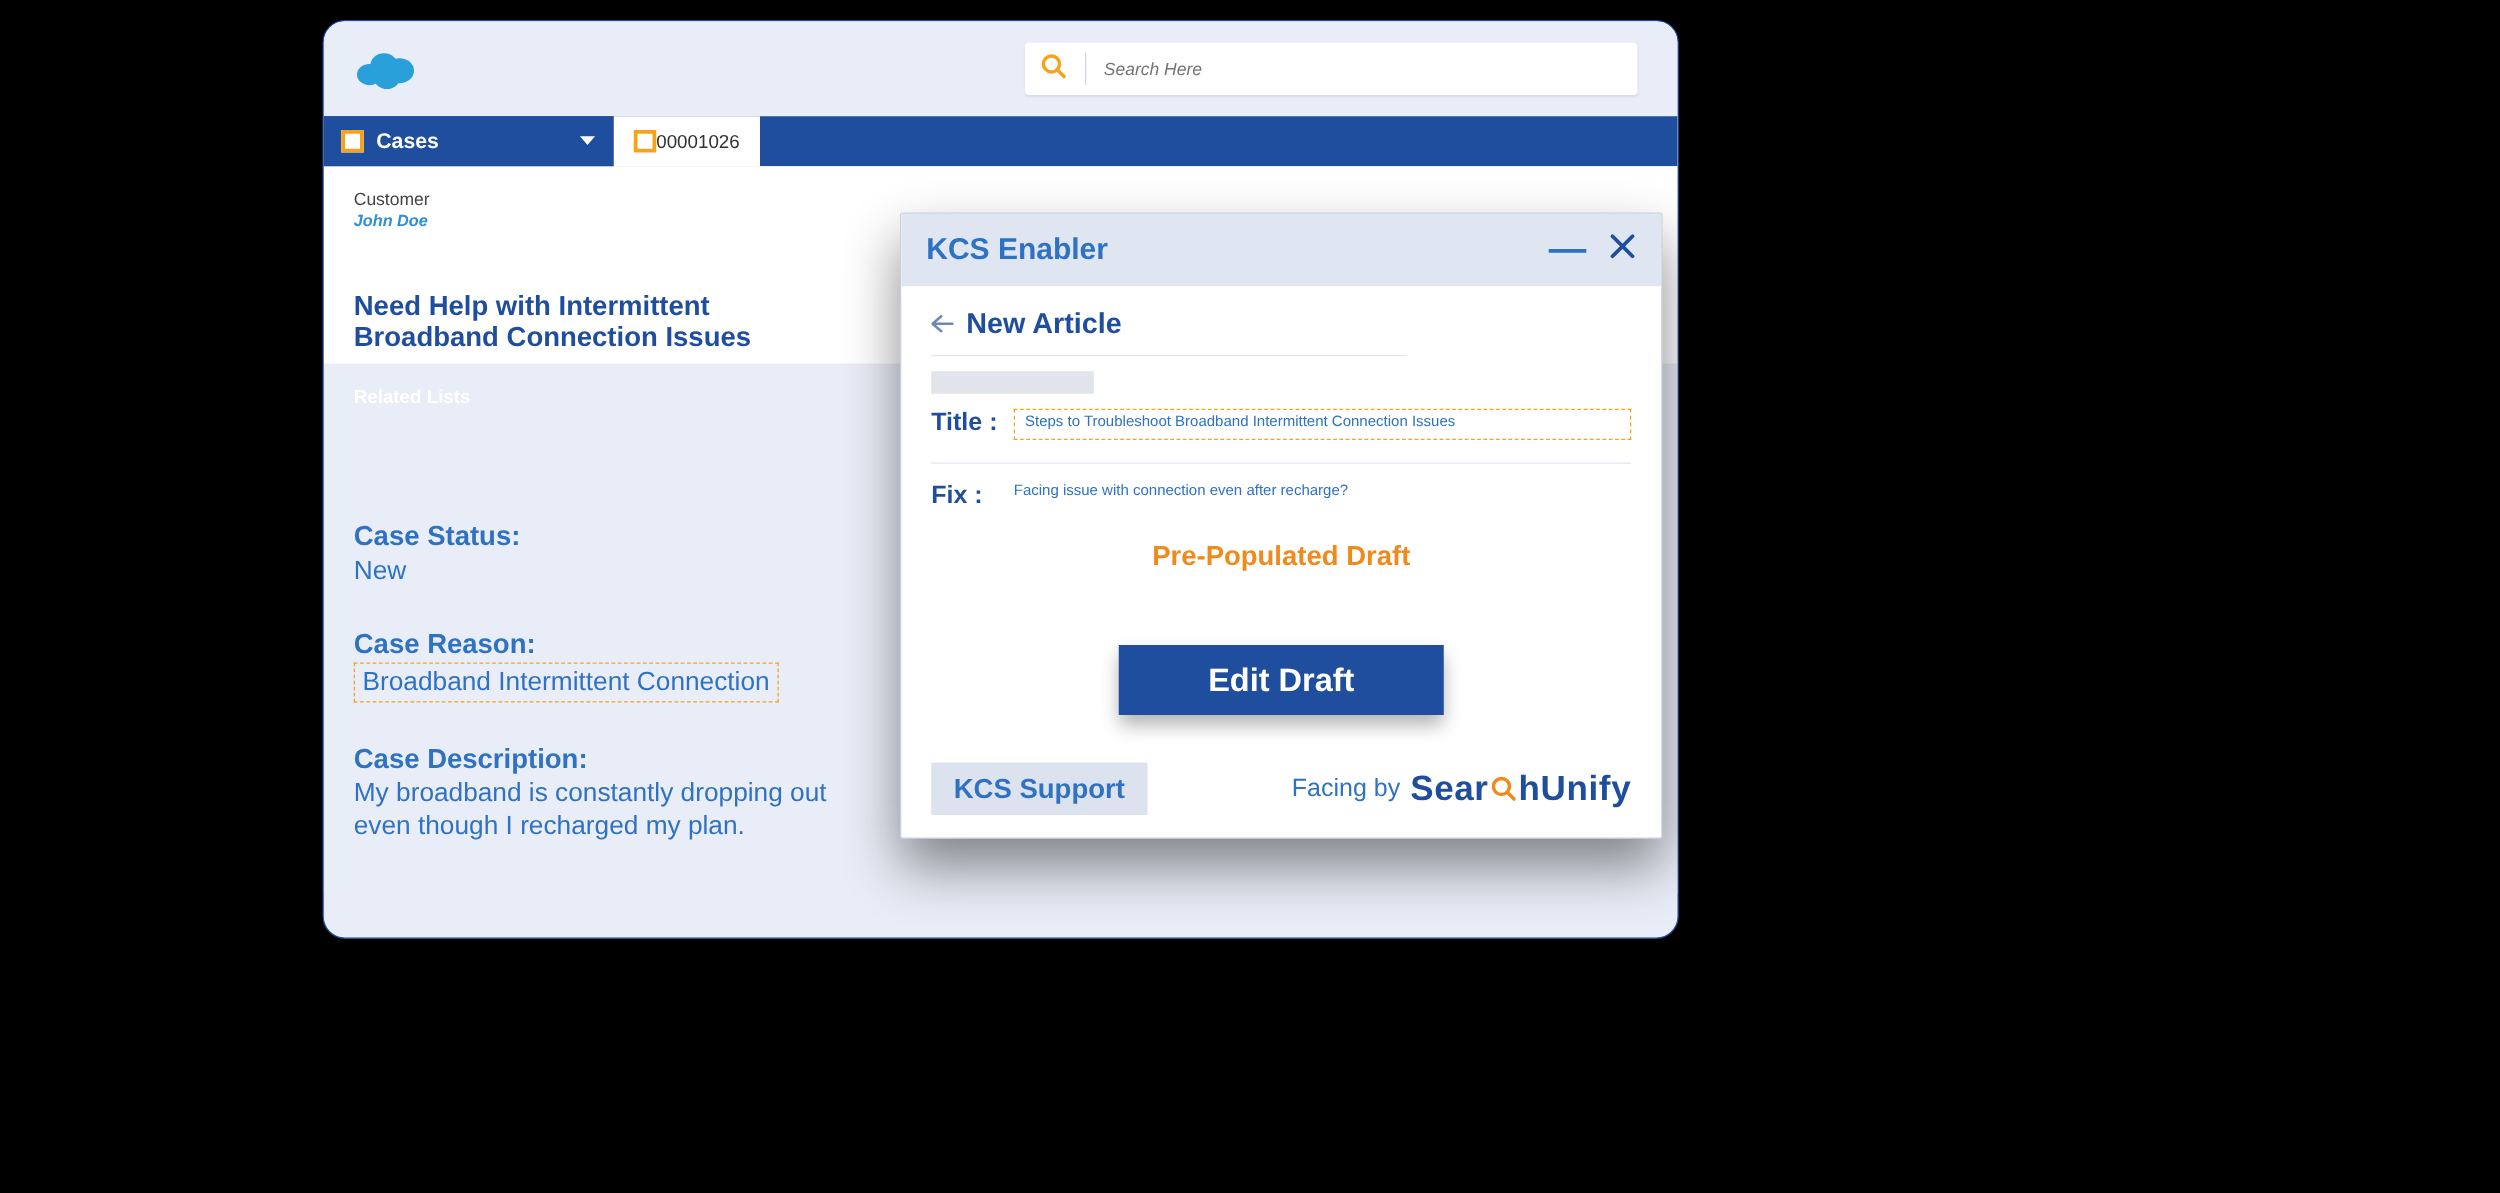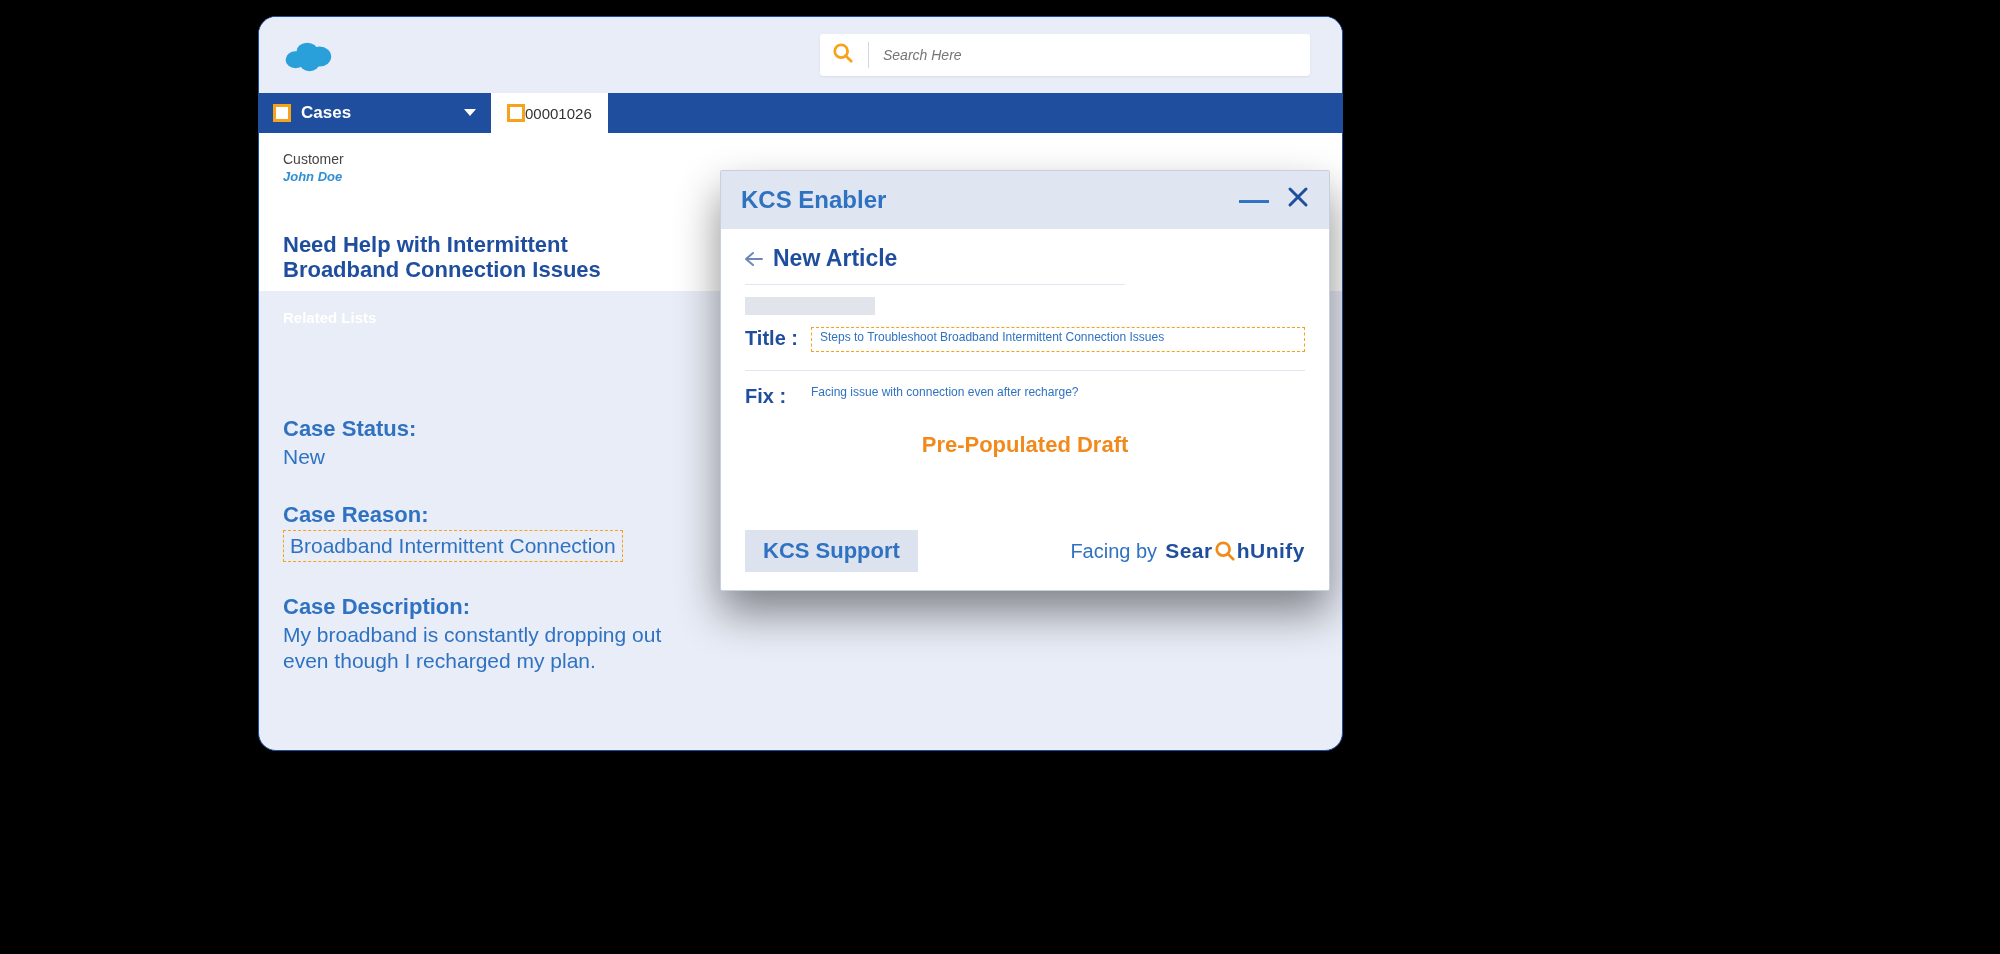--- a/index.html
+++ b/index.html
@@ -209,21 +209,21 @@
     padding: 8px 18px;
   }
   .powered {
     margin-left:auto;
     color:#2f72c2;
     font-size:20px;
     display:flex;
     align-items:center;
     gap:8px;
   }
-  .su-logo { display:flex; align-items:center; color:#1f4e9e; font-weight:600; font-size:21px; letter-spacing:0.5px; }
+  .su-logo { display:flex; align-items:center; color:#1f4e9e; font-weight:600; font-size:28px; letter-spacing:0.5px; }
   .su-logo .orange-ring {
     display:inline-flex; width:22px; height:22px;
     margin: 0 1px;
   }
 </style>
 </head>
 <body>
 
 <div class="canvas">
 
@@ -323,20 +323,21 @@
 
       <div class="hr2"></div>
 
       <div class="kcs-row">
         <div class="k">Fix :</div>
         <div class="v" style="max-width:380px">Facing issue with connection even after recharge?</div>
       </div>
 
       <div class="prepop">Pre-Populated Draft</div>
 
+      <button class="edit-btn">Edit Draft</button>
     </div>
 
     <div class="kcs-foot">
       <div class="kcs-support">KCS Support</div>
       <div class="powered">
         <span>Facing by</span>
         <span class="su-logo">
           <span>Sear</span>
           <span class="orange-ring">
             <svg viewBox="0 0 24 24" width="22" height="22">

